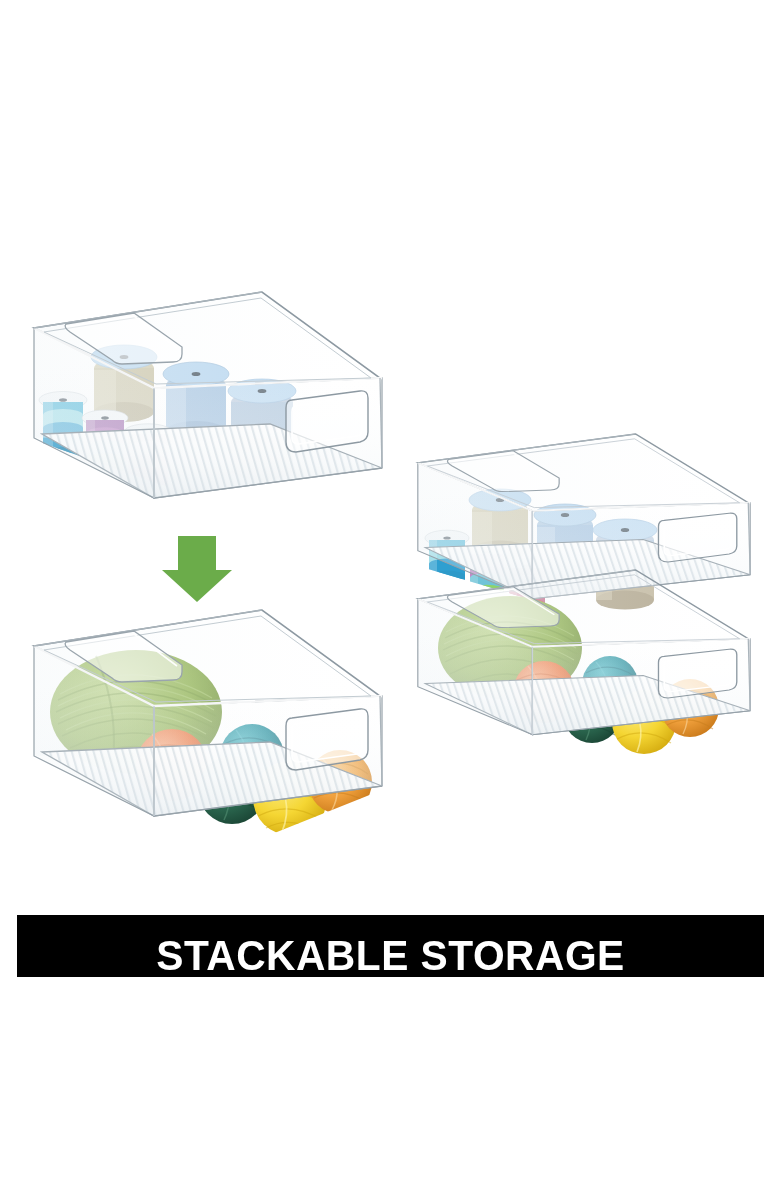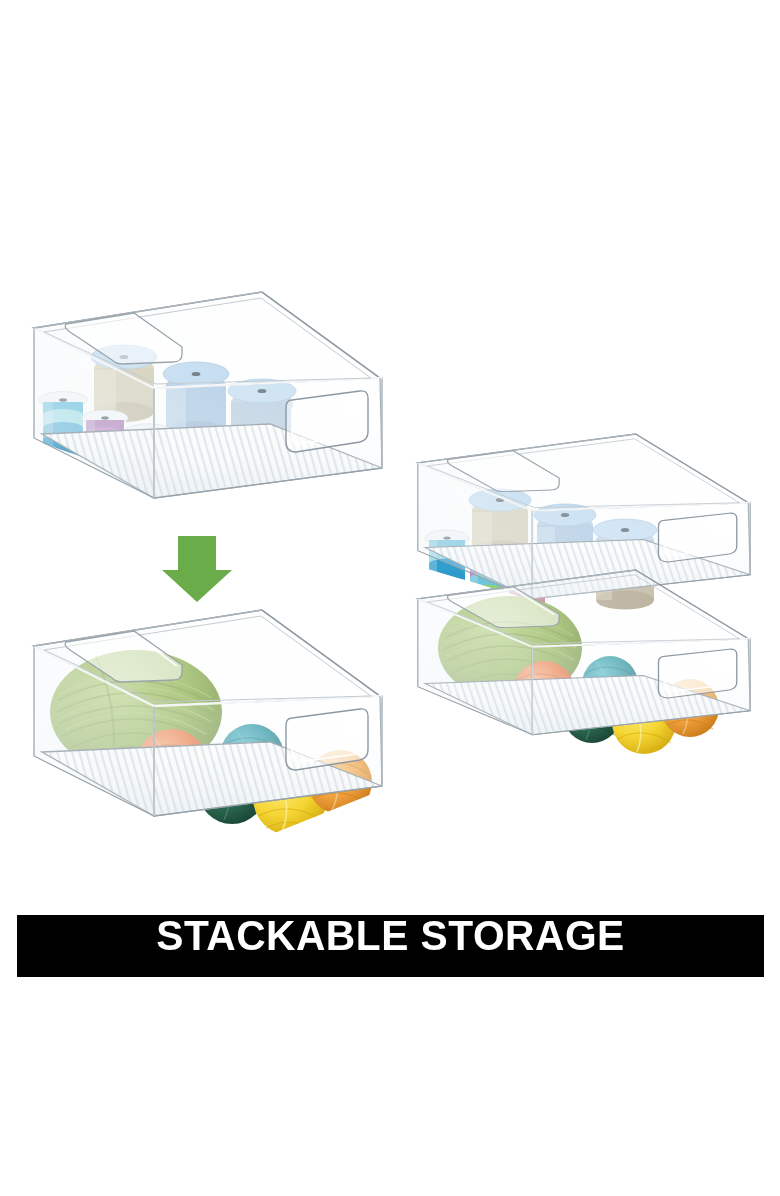--- a/index.html
+++ b/index.html
@@ -14,21 +14,21 @@
 
   
   .scene{position:absolute;left:0;top:0;width:780px;height:900px;}
 
   
   .banner{
     position:absolute;
     left:17px;top:915px;
     width:747px;height:62px;
     background:#000000;
-    display:flex;align-items:flex-start;justify-content:center;
+    display:flex;align-items:flex-end;justify-content:center;
   }
   .banner-text{
     color:#ffffff;
     font-family:"Liberation Sans", sans-serif;
     font-size:42px;
     font-weight:700;
     letter-spacing:0.5px;
     line-height:1;
     white-space:nowrap;
     transform:scaleX(0.97);

